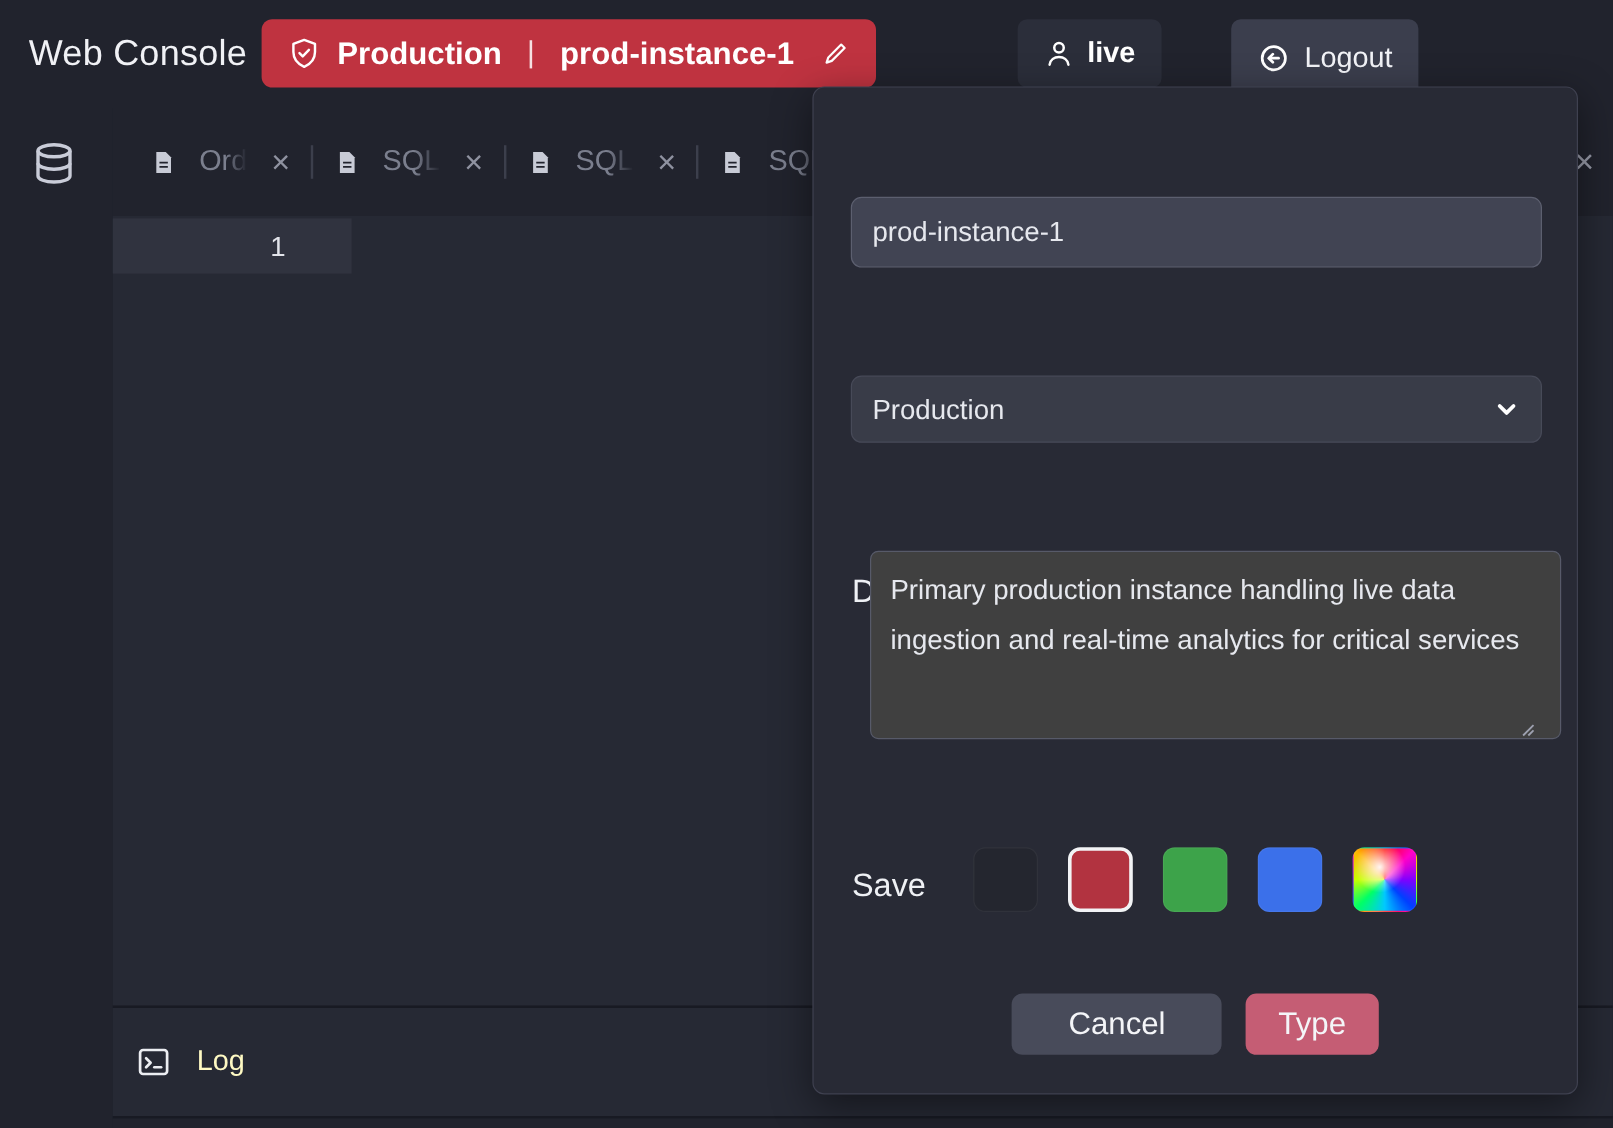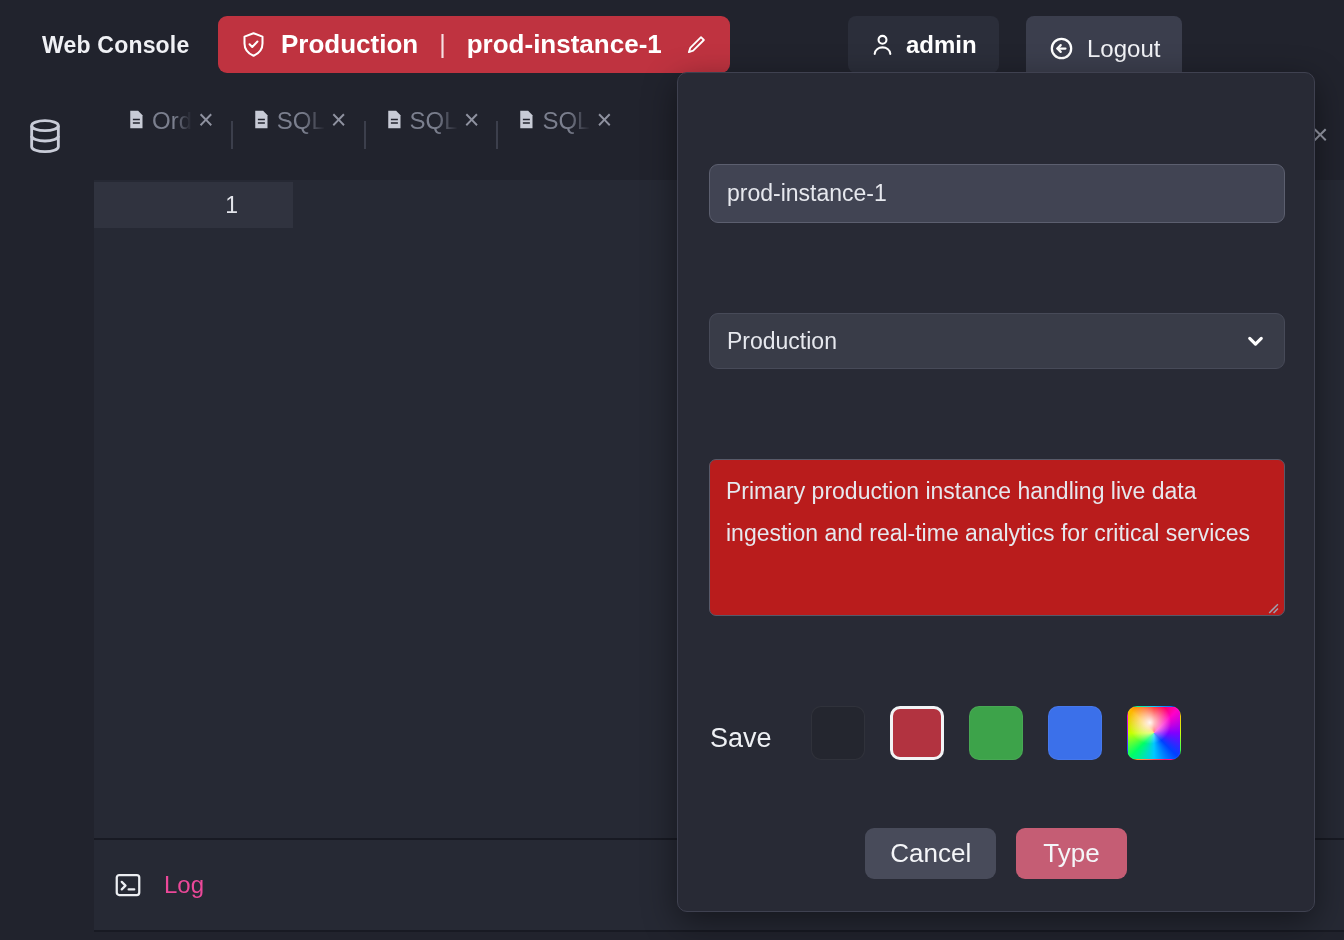--- a/index.html
+++ b/index.html
@@ -8,92 +8,92 @@
     position:relative;
     background:#21232d;
     font-family:"Liberation Sans",sans-serif;
     color:#f2f3f7;
     overflow:hidden;
   }
   svg{display:block}
 
   
   .topbar{position:absolute;left:0;top:0;width:1344px;height:90px;background:#21232d}
-  .app-title{position:absolute;left:42px;top:0;height:90px;display:flex;align-items:center;
-    font-size:23px;font-weight:700;color:#f0f1f5;letter-spacing:.2px}
+  .app-title{position:absolute;left:24px;top:0;height:90px;display:flex;align-items:center;
+    font-size:30px;font-weight:400;color:#f0f1f5;letter-spacing:.2px}
   .env-badge{position:absolute;left:218px;top:16px;height:57px;display:flex;align-items:center;
     gap:14px;padding:0 22px;background:#bf3340;border-radius:9px;cursor:pointer}
   .env-badge .badge-env,.env-badge .badge-name{font-size:26px;font-weight:600;color:#fff}
   .env-badge .badge-sep{font-size:25px;font-weight:300;color:rgba(255,255,255,.85);margin:0 7px}
   .user-chip{position:absolute;left:848px;top:16px;height:57px;display:flex;align-items:center;
     gap:11px;padding:0 22px;background:#2b2e3a;border-radius:8px}
   .user-chip .user-name{font-size:24px;font-weight:700;color:#fff}
   .logout-btn{position:absolute;left:1026px;top:16px;height:65px;display:flex;align-items:center;
     gap:12px;padding:0 22px;background:#3b3e4d;border:none;border-radius:8px;color:#f2f3f7;
     font-family:inherit;font-size:24px;font-weight:400;cursor:pointer}
 
   
   .sidebar{position:absolute;left:0;top:90px;width:94px;height:850px;background:#21232d}
   .db-icon{position:absolute;left:25px;top:26px}
 
   
   .tabbar{position:absolute;left:94px;top:90px;width:1250px;height:90px;background:#21232d;
     display:flex;align-items:center;padding-left:14px}
-  .tab{display:flex;gap:6px;padding:0 17px;height:56px;cursor:pointer}
+  .tab{display:flex;align-items:center;gap:20px;padding:0 17px;height:56px;cursor:pointer}
   .tab-label{font-size:24px;color:#7b7f8e;max-width:58px;overflow:hidden;white-space:nowrap;
     -webkit-mask-image:linear-gradient(90deg,#000 55%,transparent 100%);
             mask-image:linear-gradient(90deg,#000 55%,transparent 100%)}
   .tab-close{font-size:27px;line-height:1;color:#8f92a0;cursor:pointer}
   .tab-sep{width:2px;height:28px;background:#3c3f4c}
   .tabbar-close{position:absolute;left:1218px;top:0;height:90px;display:flex;align-items:center;
     font-size:28px;color:#9a9dab;cursor:pointer}
 
   
   .editor{position:absolute;left:94px;top:180px;width:1250px;height:658px;background:#262934}
   .gutter-line{position:absolute;left:0;top:2px;width:199px;height:46px;background:#30333f;
     font-size:23px;line-height:46px;text-align:right;padding-right:55px;color:#e2e4ea}
 
   
   .log-divider{position:absolute;left:94px;top:838px;width:1250px;height:2px;background:#181a23}
   .logbar{position:absolute;left:94px;top:840px;width:1250px;height:90px;background:#262934;
     display:flex;align-items:center;gap:21px;padding-left:19px}
-  .logbar .log-label{font-size:24px;font-weight:500;color:#ec4899}
+  .logbar .log-label{font-size:24px;font-weight:500;color:#fef9c3}
   .bottom-strip{position:absolute;left:94px;top:930px;width:1250px;height:10px;background:#21232d;
     border-top:2px solid #181a23}
 
   
   .dialog{position:absolute;left:677px;top:72px;width:638px;height:840px;background:#282a35;
     border:1px solid #3f4150;border-radius:10px;box-shadow:0 10px 34px rgba(0,0,0,.45);z-index:10}
   .dlg-label{position:absolute;left:32px;font-size:27px;font-weight:400;color:#eef0f4}
   .lbl-name{top:110px}
   .lbl-type{top:260px}
   .lbl-desc{top:405px}
   .lbl-color{top:650px}
   .dlg-input{position:absolute;left:31px;top:91px;width:576px;height:59px;background:#414453;
     border:1px solid #5c5f6f;border-radius:9px;color:#e6e8ee;font-family:inherit;font-size:23px;
     padding:0 17px;outline:none}
   .dlg-select{position:absolute;left:31px;top:240px;width:576px;height:56px;background:#393c48;
     border:1px solid #474a58;border-radius:9px;display:flex;align-items:center;cursor:pointer}
   .dlg-select .select-value{font-size:23px;color:#e6e8ee;padding-left:17px;flex:1}
   .dlg-select .chevron{margin-right:18px}
-  .dlg-textarea{position:absolute;left:31px;top:386px;width:576px;height:157px;background:#b91c1c;
+  .dlg-textarea{position:absolute;left:47px;top:386px;width:576px;height:157px;background:#404040;
     border:1px solid #575a69;border-radius:7px;padding:10px 16px;font-size:23px;line-height:42px;
     color:#e6e8ee;overflow:hidden}
   .resize-handle{position:absolute;right:3px;bottom:3px}
   .swatch-row{position:absolute;left:0;top:633px;width:100%;display:flex;justify-content:center;gap:25px}
   .swatch{width:54px;height:54px;border-radius:10px;cursor:pointer;border:1px solid rgba(255,255,255,.06)}
   .swatch.selected{border:3px solid #f2f3f5}
   .swatch.rainbow{
     background:
       radial-gradient(circle at 42% 30%, rgba(255,255,255,.95), rgba(255,255,255,0) 45%),
       conic-gradient(from 0deg, #ff0000,#ff00c8,#8000ff,#0040ff,#00c8ff,#00ff66,#c8ff00,#ffb400,#ff0000);
   }
   .dlg-buttons{position:absolute;left:0;top:755px;width:100%;display:flex;justify-content:center;gap:20px}
   .btn{height:51px;border:none;border-radius:9px;font-family:inherit;font-size:26px;color:#f4f5f8;cursor:pointer}
-  .btn-cancel{background:#484b5a;padding:0 25px}
+  .btn-cancel{background:#484b5a;padding:0 47px}
   .btn-save{background:#c55d74;padding:0 27px}
 </style>
 </head>
 <body>
 
 <header class="topbar">
   <div class="app-title">Web Console</div>
 
   <div class="env-badge">
     <svg class="shield" width="27" height="29" viewBox="0 0 24 24" fill="none" stroke="#ffffff" stroke-width="1.8" stroke-linecap="round" stroke-linejoin="round">
@@ -106,21 +106,21 @@
     <svg width="23" height="23" viewBox="0 0 24 24" fill="none" stroke="#ffffff" stroke-width="1.9" stroke-linecap="round" stroke-linejoin="round" style="margin-left:9px">
       <path d="M16.7 4.3l3 3L8.5 18.5 4 20l1.5-4.5z"></path>
     </svg>
   </div>
 
   <div class="user-chip">
     <svg width="25" height="25" viewBox="0 0 24 24" fill="none" stroke="#ffffff" stroke-width="2" stroke-linecap="round">
       <circle cx="12" cy="7.5" r="3.8"></circle>
       <path d="M4.5 21c.5-4 3.8-6.2 7.5-6.2s7 2.2 7.5 6.2"></path>
     </svg>
-    <span class="user-name">admin</span>
+    <span class="user-name">live</span>
   </div>
 
   <button class="logout-btn">
     <svg width="27" height="27" viewBox="0 0 24 24" fill="none" stroke="#ffffff" stroke-width="2" stroke-linecap="round" stroke-linejoin="round">
       <circle cx="12" cy="12" r="8.6"></circle>
       <path d="M15.5 12h-7"></path>
       <path d="M11.3 9l-3 3 3 3"></path>
     </svg>
     <span>Logout</span>
   </button>

